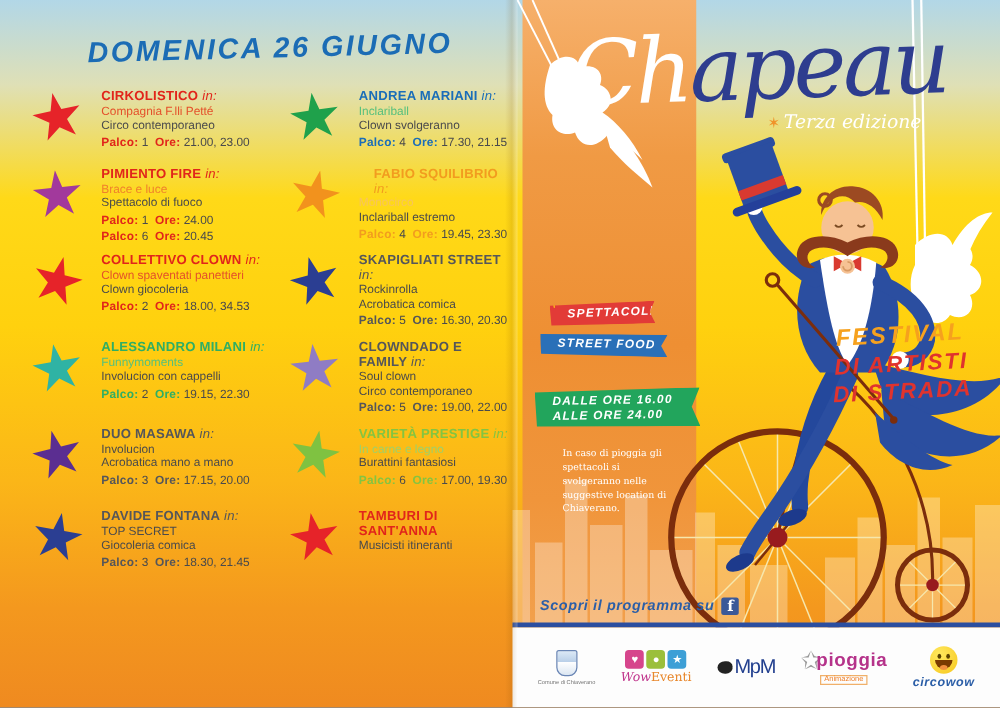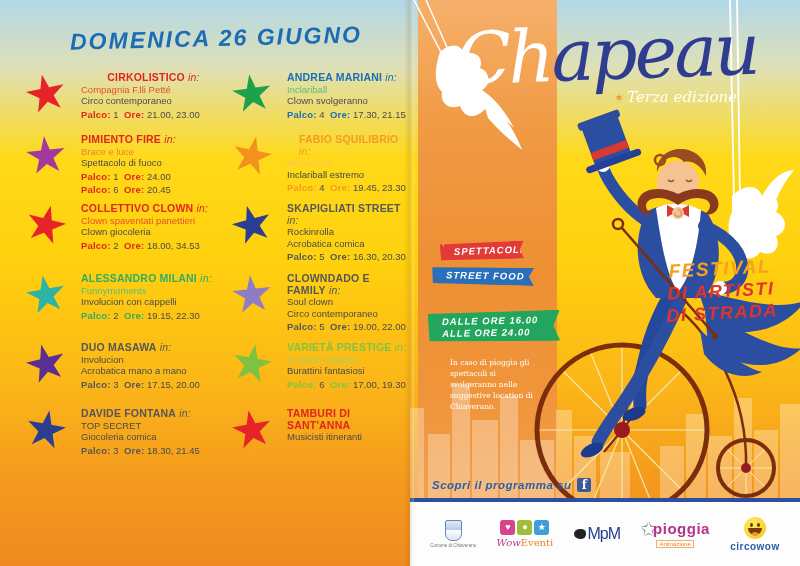--- a/index.html
+++ b/index.html
@@ -76,35 +76,35 @@
   .mpmtext{color:#23408f;font-size:16px;font-weight:normal;letter-spacing:-1px;}
   .etoile{display:flex;align-items:center;}
   .etstar{color:#9a9a9a;font-size:20px;line-height:16px;margin-right:-4px;}
   .ettext{color:#b5338a;font-weight:bold;font-size:15px;letter-spacing:.5px;}
   .etsub{font-size:6px;color:#f07f28;border:1px solid #f0b06a;padding:0 2px;margin-top:1px;}
   .smiley{width:22px;height:22px;border-radius:50%;background:radial-gradient(circle at 35% 30%,#ffe95e,#f7c71e);position:relative;}
   .smiley .eye{position:absolute;top:6px;width:3px;height:4px;background:#5a4200;border-radius:50%;}
   .smiley .mouth{position:absolute;left:4px;top:11px;width:14px;height:7px;background:#7a3b00;
     border-radius:0 0 14px 14px;}
   .smiley .tongue{position:absolute;left:8px;top:15px;width:6px;height:4px;background:#f2903d;border-radius:50%;}
-  .cwtext{color:#2b5ea7;font-weight:bold;font-size:10px;letter-spacing:.5px;}
+  .cwtext{color:#2b5ea7;font-weight:bold;font-style:italic;font-size:10px;letter-spacing:.5px;}
 </style>
 </head>
 <body>
 
 <div class="poster">
 
   <div class="page" id="left-page">
     <div class="header">DOMENICA 26 GIUGNO</div>
     <div class="grid">
       <div class="pcol" id="pcol1">
           <div class="entry" style="height: 62px;">
             <div class="star" style="background: rgb(230, 35, 41); transform: rotate(-12deg);"></div>
             <div class="etext">
-              <div class="etitle" style="color: rgb(225, 37, 27); text-align: right;"><span>CIRKOLISTICO</span><span class="ein"> <span>in:</span></span></div>
+              <div class="etitle" style="color: rgb(225, 37, 27);"><span>CIRKOLISTICO</span><span class="ein"> <span>in:</span></span></div>
               <div class="eline" style="color: rgb(228, 80, 42);">Compagnia F.lli Petté</div>
               <div class="eline" style="color: rgb(74, 74, 76);">Circo contemporaneo</div>
               <div class="esched"><b style="color: rgb(225, 37, 27);">Palco:</b> <span>1</span>&nbsp;&nbsp;<b style="color: rgb(225, 37, 27);">Ore:</b> <span>21.00, 23.00</span></div>
             </div>
           </div>
           <div class="entry" style="height: 69px;">
             <div class="star" style="background: rgb(162, 57, 156); transform: rotate(-6deg);"></div>
             <div class="etext">
               <div class="etitle" style="color: rgb(225, 37, 27);"><span>PIMIENTO FIRE</span><span class="ein"> <span>in:</span></span></div>
               <div class="eline" style="color: rgb(240, 129, 43);">Brace e luce</div>

